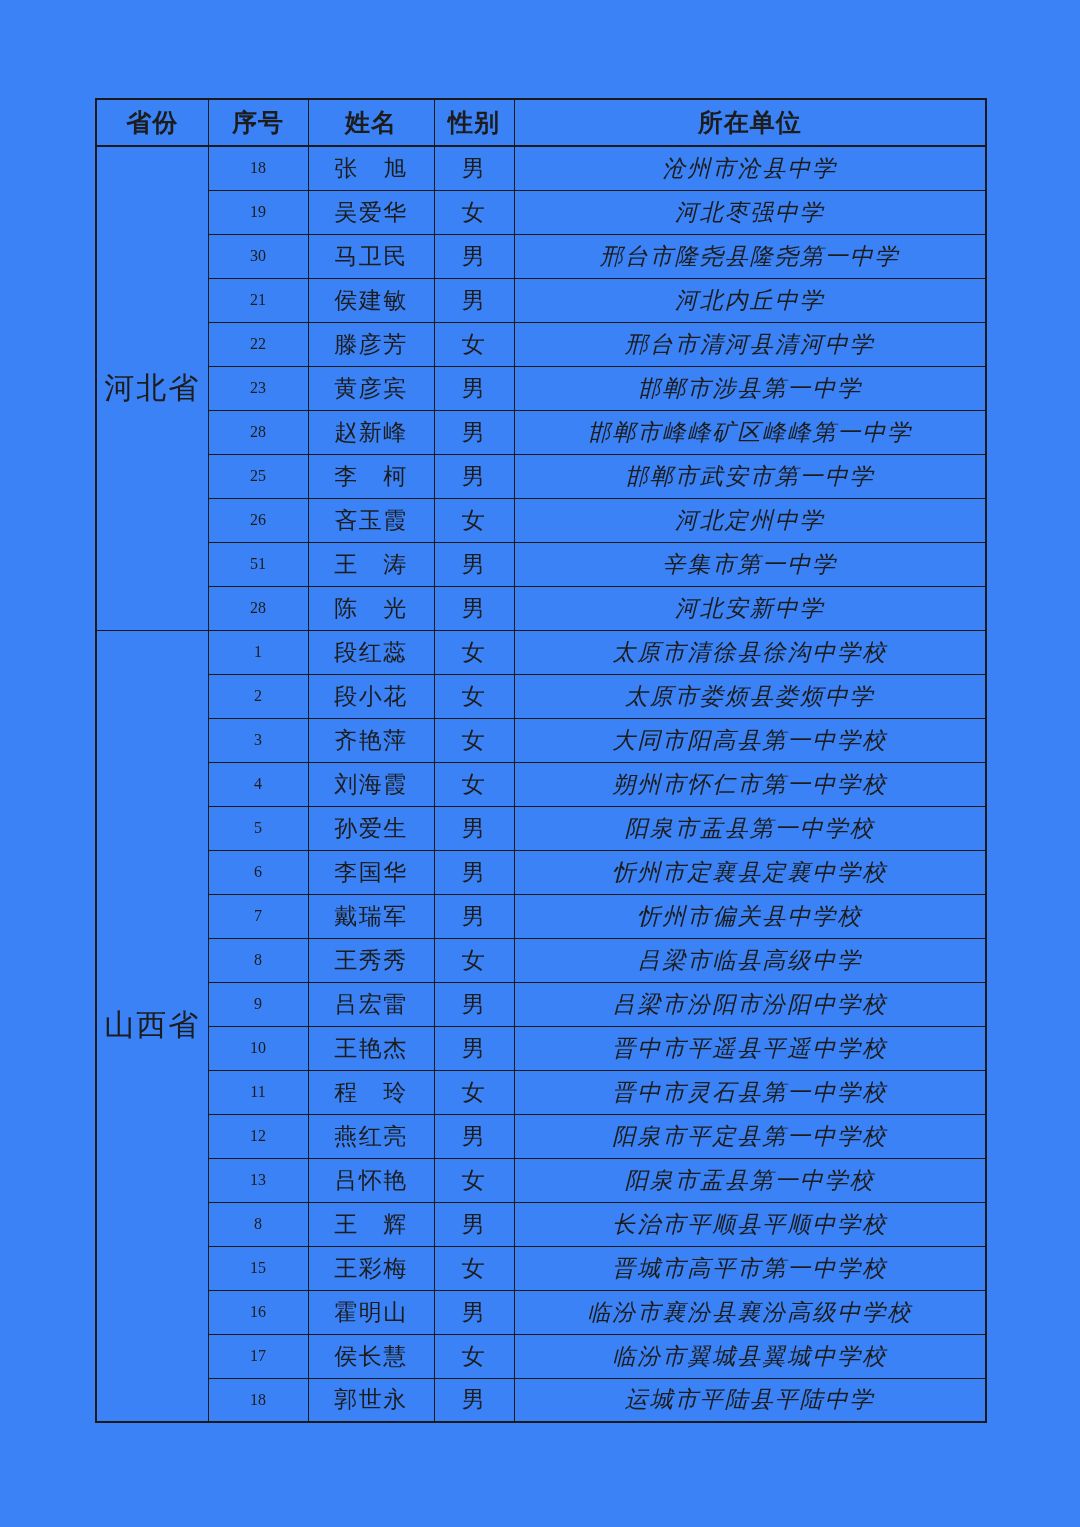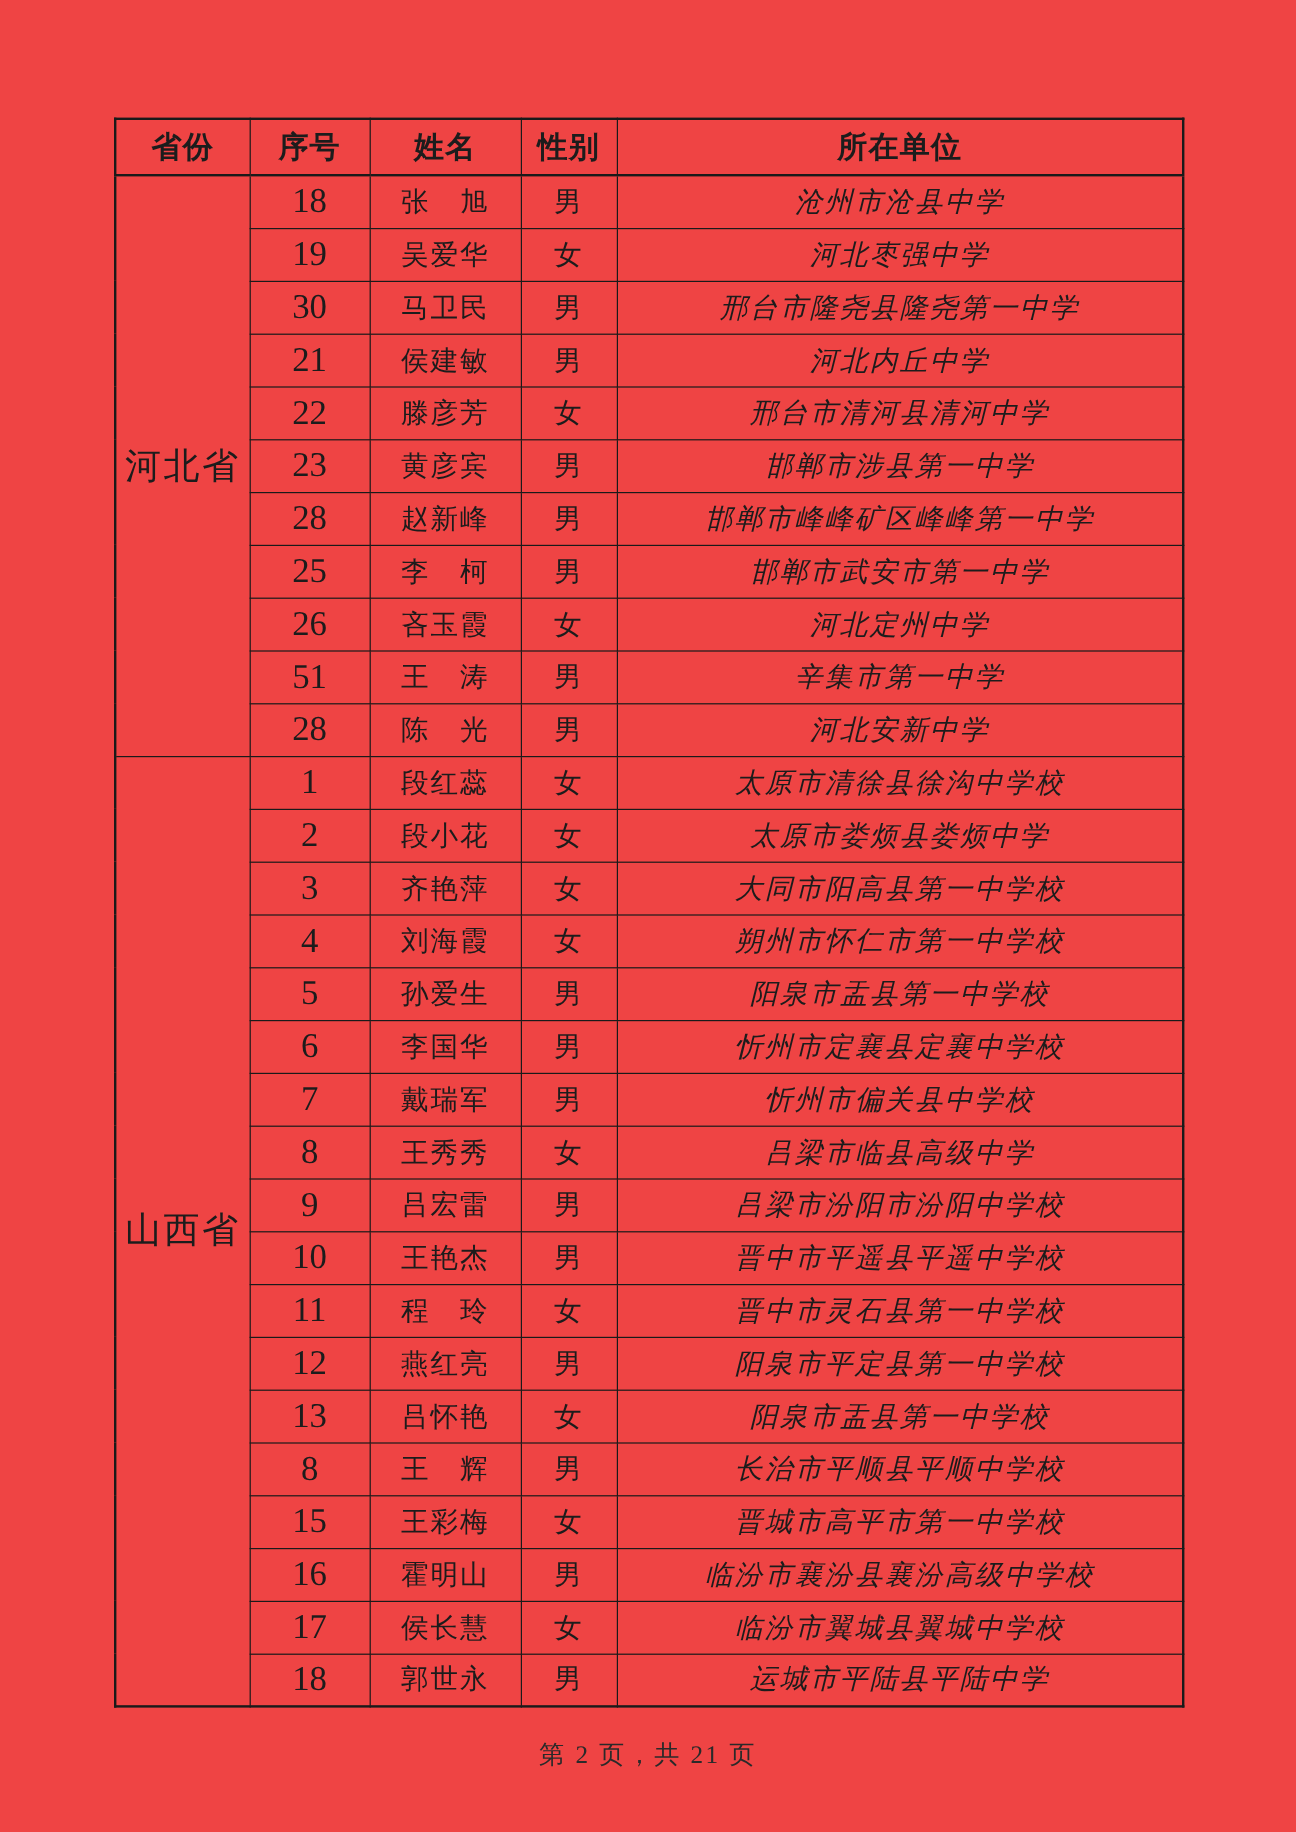--- a/index.html
+++ b/index.html
@@ -8,21 +8,21 @@
     background: #ffffff;
     width: 1080px;
     height: 1527px;
     font-family: "Liberation Serif", "DejaVu Serif", serif;
     color: #1c1c1c;
   }
   .page {
     position: relative;
     width: 1080px;
     height: 1527px;
-    background: #ef4444;
+    background: #3b82f6;
     overflow: hidden;
   }
   table.roster {
     position: absolute;
     left: 95px;
     top: 98px;
     width: 890px;
     height: 1322px;
     border-collapse: collapse;
     table-layout: fixed;
@@ -45,21 +45,21 @@
     font-weight: bold;
     font-size: 25px;
     letter-spacing: 1px;
     border-bottom-width: 2.6px !important;
   }
   td {
     font-size: 23px;
     letter-spacing: 1.5px;
   }
   td.serial {
-    font-size: 29px;
+    font-size: 16px;
     letter-spacing: 0;
   }
   td.province {
     font-size: 30px;
     letter-spacing: 2px;
   }
   td.unit {
     letter-spacing: 2px;
     font-style: italic;
   }
@@ -269,15 +269,14 @@
         </tr>
         <tr>
           <td class="serial">18</td>
           <td class="name">郭世永</td>
           <td class="gender">男</td>
           <td class="unit">运城市平陆县平陆中学</td>
         </tr>
       </tbody>
   </table>
 
-  <div class="footer">第 2 页，共 21 页</div>
 
 </div>
 
 </body></html>

